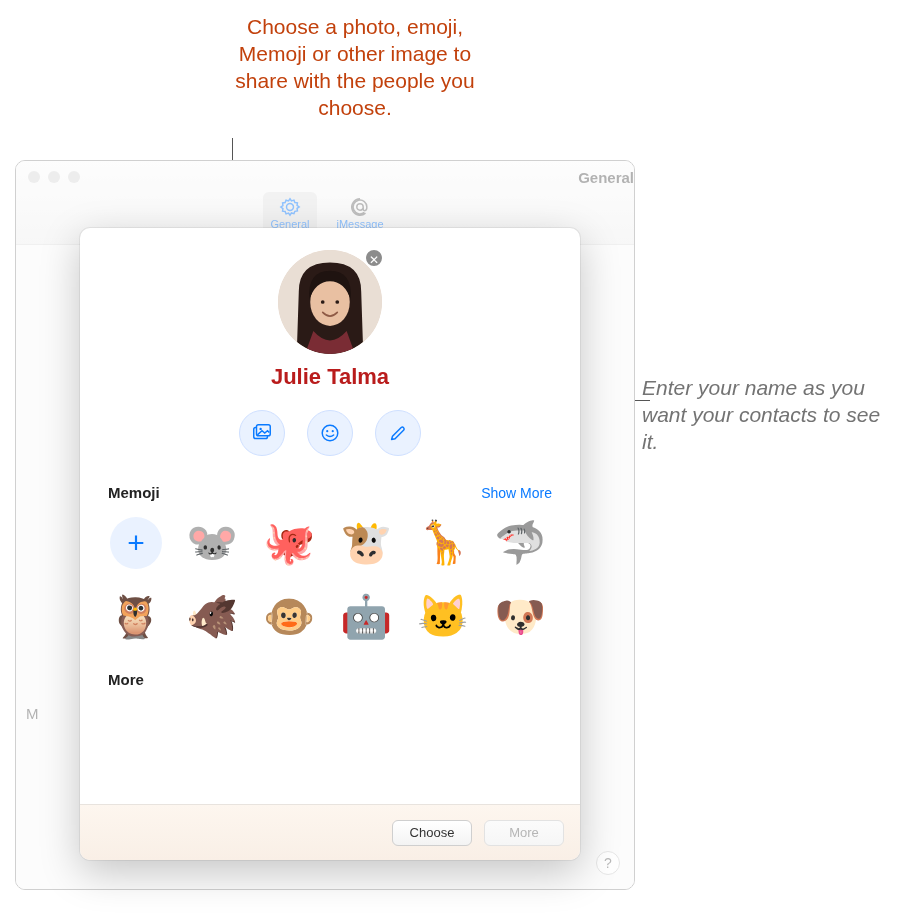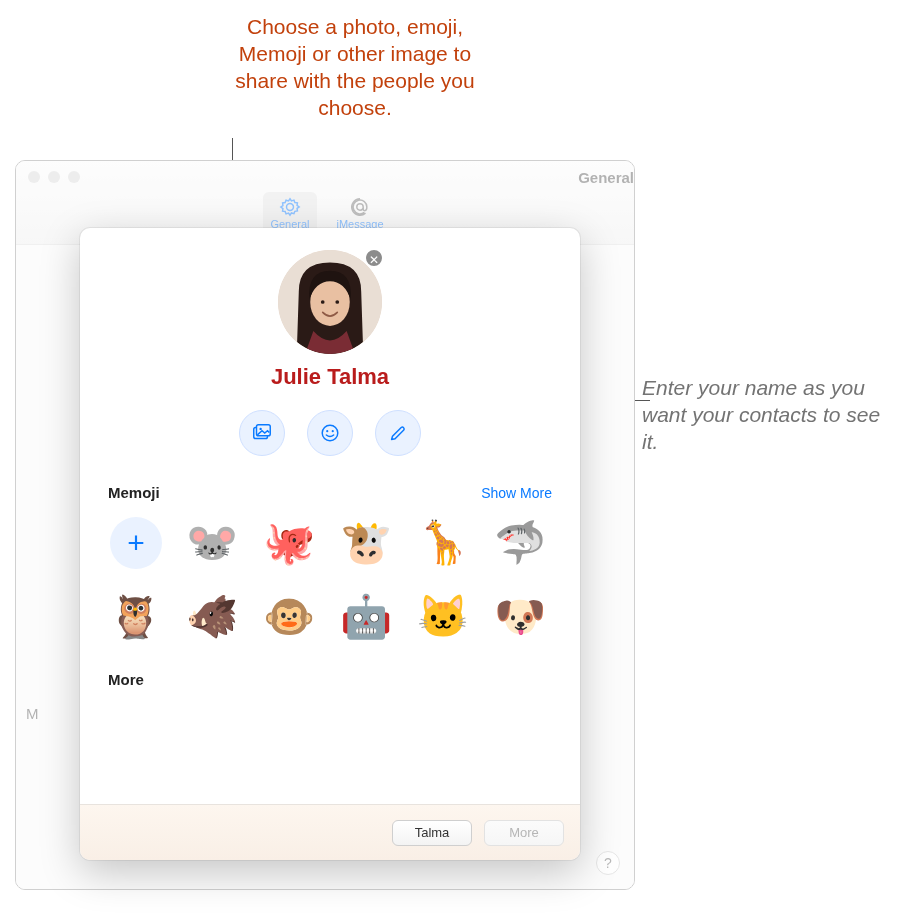--- a/index.html
+++ b/index.html
@@ -410,16 +410,16 @@
         <div class="memoji-cell">🐵</div>
         <div class="memoji-cell">🤖</div>
         <div class="memoji-cell">🐱</div>
         <div class="memoji-cell">🐶</div>
       </div>
 
     <div class="more-title">More</div>
 
   </div>
   <div class="sheet-footer">
-    <button class="mac-btn">Talma</button>
+    <button class="mac-btn">Choose</button>
     <button class="mac-btn disabled">More</button>
   </div>
 </div>
 
 </body></html>

